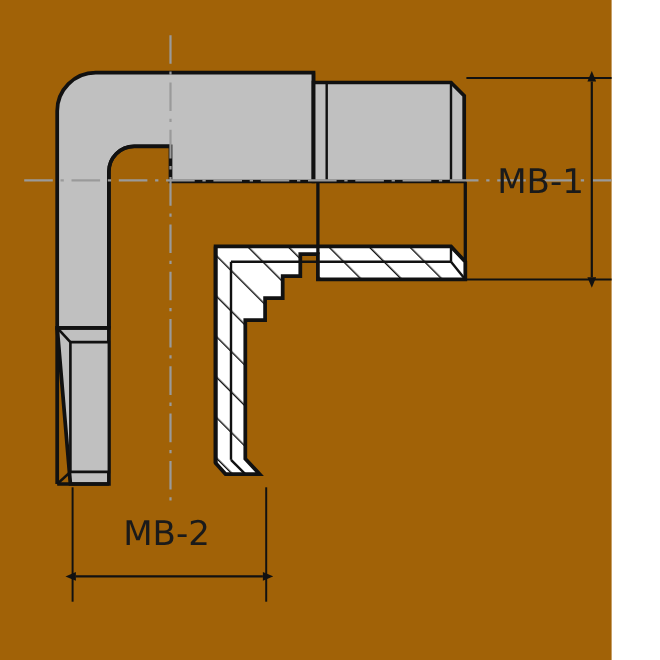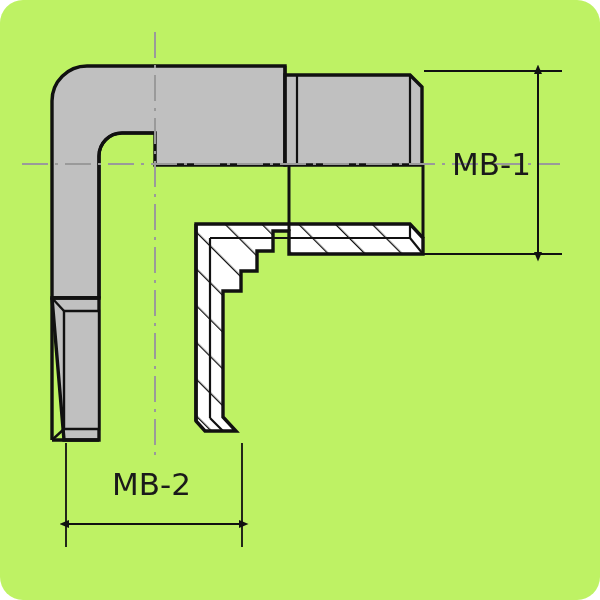--- a/index.html
+++ b/index.html
@@ -5,25 +5,24 @@
   html, body {
     margin: 0;
     padding: 0;
     background: #ffffff;
   }
   body {
     font-family: "DejaVu Sans", sans-serif;
   }
   #drawing-root {
     position: relative;
-    width: 600px;
+    width: 556px;
     height: 600px;
-    background: #bef264;
+    background: #a16207;
     overflow: hidden;
-    border-radius: 23px;
   }
   #drawing-svg {
     display: block;
     width: 600px;
     height: 600px;
   }
   .dim-label {
     font-family: "DejaVu Sans", sans-serif;
     font-size: 31px;
     fill: #1a1a1a;

